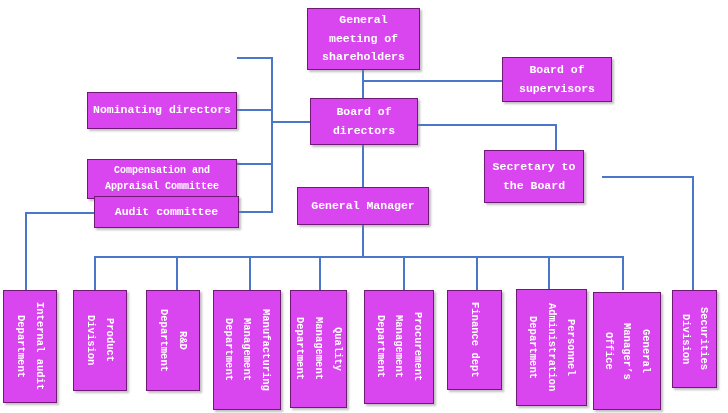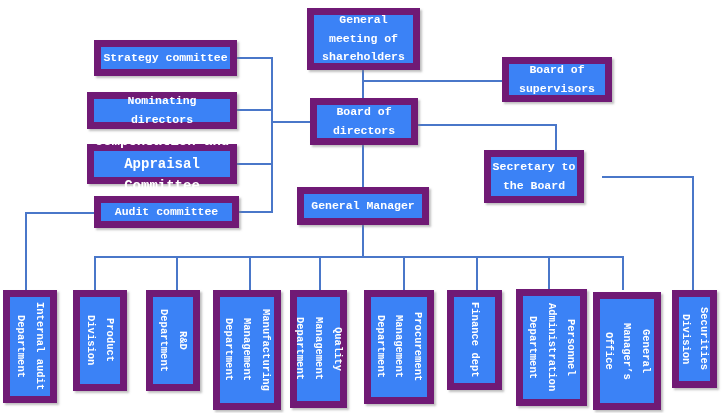--- a/index.html
+++ b/index.html
@@ -5,33 +5,33 @@
   html,body{margin:0;padding:0;background:#ffffff;}
   .canvas{
     position:relative;
     width:728px;height:413px;
     background:#ffffff;
     overflow:hidden;
     font-family:"Liberation Mono","DejaVu Sans Mono",monospace;
   }
   .node{
     position:absolute;
-    background:#3b82f6;
-    border:7px solid #701a75;
+    background:#d946ef;
+    border:1px solid #701a75;
     box-shadow:2px 2px 2px rgba(130,130,130,.5);
     color:#ffffff;
     display:flex;align-items:center;justify-content:center;
     text-align:center;
     font-weight:bold;
     font-size:11.5px;line-height:1.65;
     white-space:pre-line;
     box-sizing:border-box;
     letter-spacing:0;
   }
-  .node.sm{font-size:14px;line-height:1.6;}
+  .node.sm{font-size:10px;line-height:1.6;margin-top:15px;}
   .node.v{
     writing-mode:vertical-rl;
     font-size:10.5px;line-height:1.78;
   }
   .ln{position:absolute;background:#4a77c9;}
   .ln.h{height:2px;}
   .ln.v{width:2px;}
 </style>
 </head>
 <body>
@@ -61,21 +61,20 @@
   <div class="ln v" style="left:319px;top:256px;height:34px"></div>
   <div class="ln v" style="left:403px;top:256px;height:34px"></div>
   <div class="ln v" style="left:476px;top:256px;height:34px"></div>
   <div class="ln v" style="left:548px;top:256px;height:34px"></div>
   <div class="ln v" style="left:622px;top:256px;height:34px"></div>
 
   <div class="node" style="left:307px;top:8px;width:113px;height:62px">General
 meeting of
 shareholders</div>
 
-  <div class="node" style="left:94px;top:40px;width:143px;height:36px">Strategy committee</div>
 
   <div class="node" style="left:502px;top:57px;width:110px;height:45px">Board of
 supervisors</div>
 
   <div class="node" style="left:87px;top:92px;width:150px;height:37px">Nominating directors</div>
 
   <div class="node" style="left:310px;top:98px;width:108px;height:47px">Board of
 directors</div>
 
   <div class="node sm" style="left:87px;top:144px;width:150px;height:40px">Compensation and

